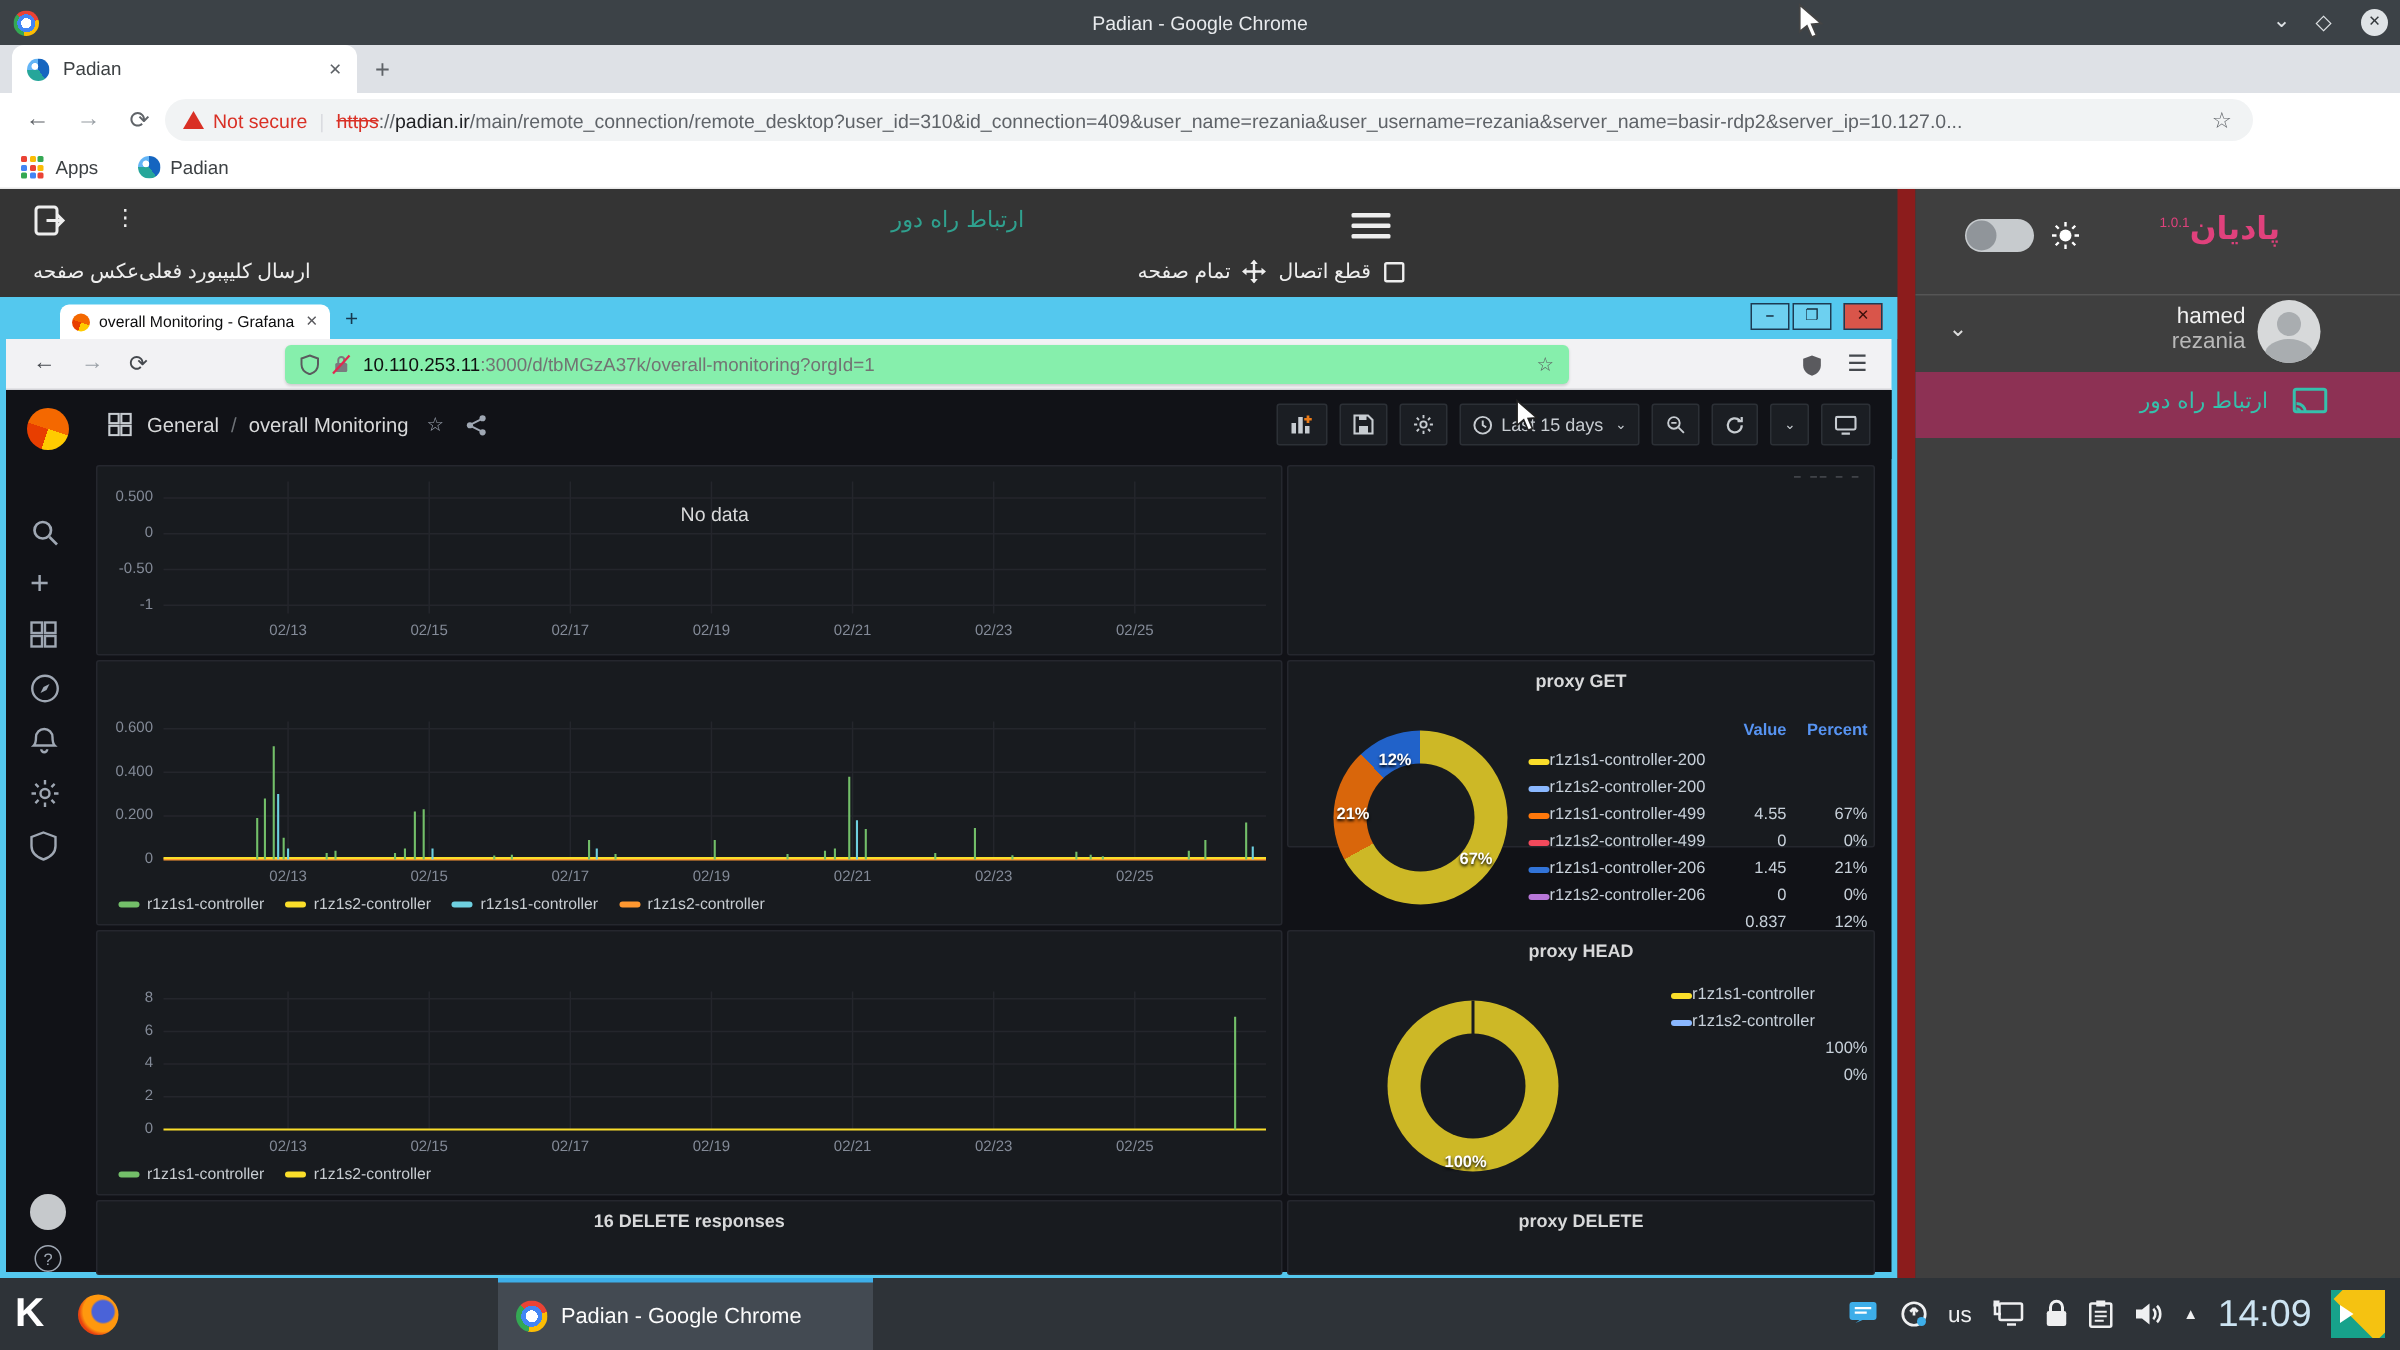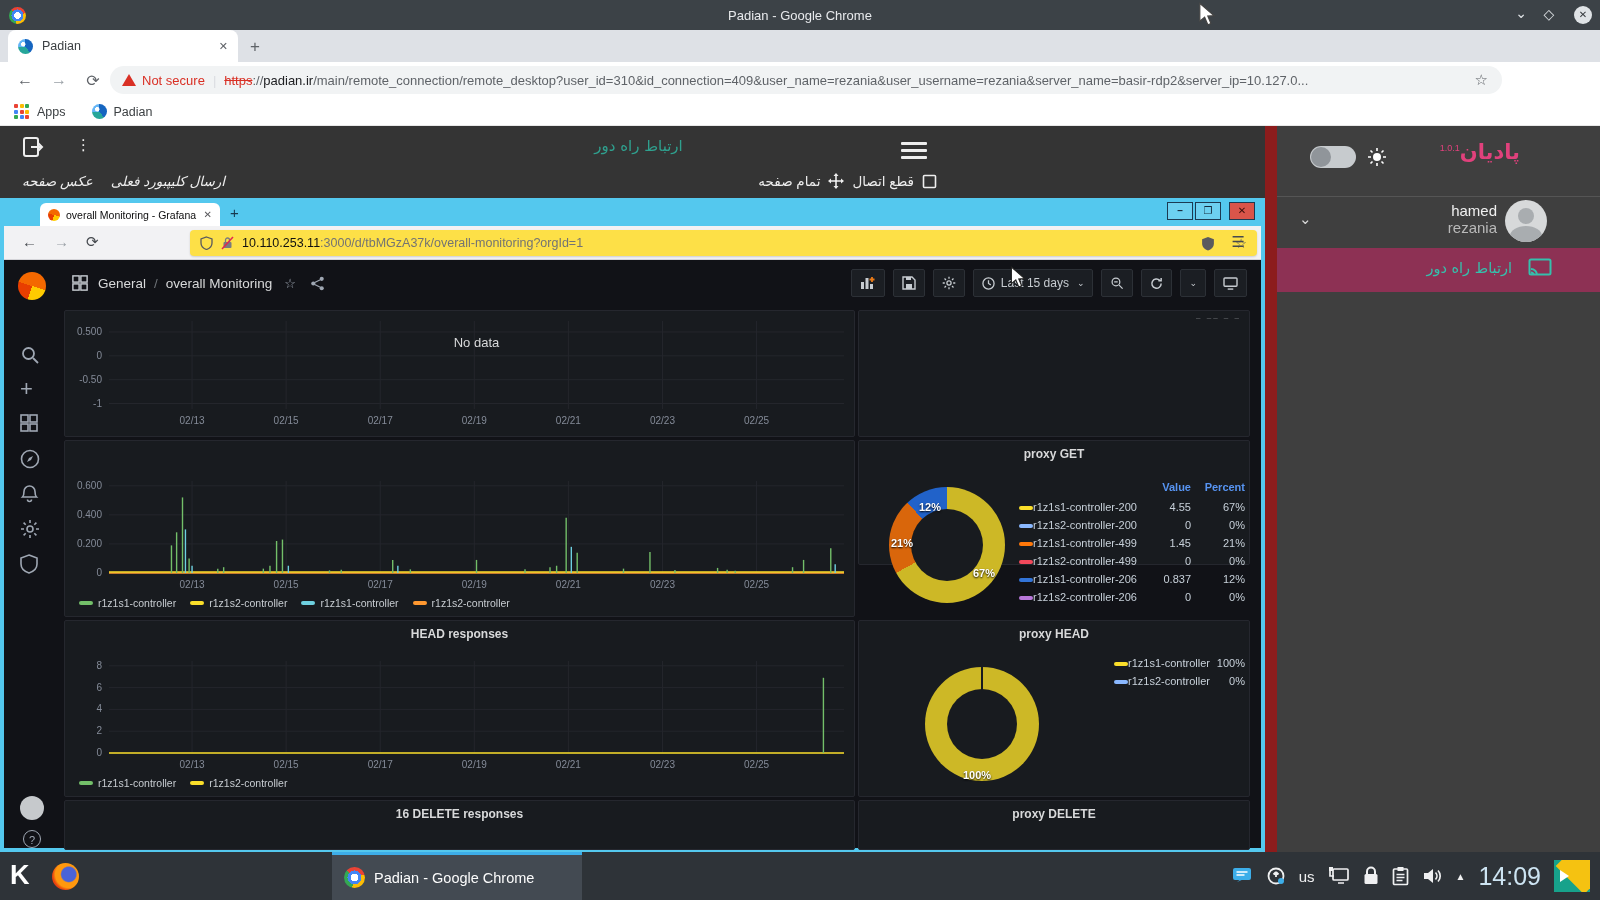--- a/index.html
+++ b/index.html
@@ -39,21 +39,21 @@
 
   
   #webapp{left:0;top:126px;width:1600px;height:726px;background:#343434;}
   .pd-row1{position:absolute;left:0;top:0;width:1277px;height:44px;}
   .exit-ic{position:absolute;left:22px;top:10px;}
   .kebab{position:absolute;left:76px;top:10px;color:#eee;font-size:15px;}
   .pd-title{position:absolute;left:0;top:11px;width:1277px;text-align:center;color:#2fa08e;font-size:15px;}
   .hamb{position:absolute;right:350px;top:12px;width:26px;}
   .hamb i{display:block;height:3px;background:#eee;margin:4px 0;border-radius:1px;}
   .pd-row2{position:absolute;left:0;top:44px;width:1277px;height:30px;color:#eee;font-size:13.5px;}
-  .pd-left-actions{position:absolute;left:22px;top:3px;display:flex;gap:18px;font-style:italic;}
+  .pd-left-actions{position:absolute;left:22px;top:3px;display:flex;}
   .pd-right-actions{position:absolute;right:340px;top:3px;display:flex;gap:8px;align-items:center;}
 
   
   #redstrip{left:1265px;top:0px;width:12px;height:726px;background:#8c1c1c;}
   #pd-sidebar{left:1277px;top:0;width:323px;height:726px;background:#3f3f3f;}
   .pd-toggle{position:absolute;left:33px;top:20px;width:46px;height:22px;border-radius:11px;background:#c7cbce;}
   .pd-toggle i{position:absolute;left:1px;top:1px;width:20px;height:20px;border-radius:50%;background:#90959a;}
   .sun{position:absolute;left:90px;top:21px;}
   .pd-brand{position:absolute;right:80px;top:14px;color:#e0417c;font-size:21px;font-weight:bold;}
   .pd-brand sup{font-size:9px;font-weight:normal;margin-left:3px;}
@@ -71,21 +71,21 @@
   
   #rdp{left:0;top:72px;width:1265px;height:654px;background:#54c8ee;}
   #fx-titlebar{position:absolute;left:0;top:0;width:1265px;height:28px;background:#54c8ee;}
   #fx-tab{position:absolute;left:40px;top:5px;width:180px;height:23px;background:#fff;border-radius:6px 6px 0 0;display:flex;align-items:center;padding:0 8px;font-size:10.5px;color:#0c0c0d;}
   .graf-fav{width:12px;height:12px;border-radius:50%;background:conic-gradient(#f46800 0 30%,#ffcb00 0 55%,#e83e00 0 80%,#f46800 0 100%);margin-right:6px;}
   #fx-tab .x{margin-left:auto;color:#5a5a5e;font-size:10px;}
   #fx-newtab{position:absolute;left:230px;top:6px;color:#17394f;font-size:15px;}
   .fx-ctrl{position:absolute;top:4px;width:26px;height:18px;border:1px solid #1c3a52;background:rgba(255,255,255,.15);color:#15293a;font-size:10px;text-align:center;line-height:16px;font-weight:bold;}
   #fx-toolbar{position:absolute;left:4px;top:28px;width:1257px;height:34px;background:#f2f2f4;border-bottom:1px solid #d4d4d8;}
   .fxnav{position:absolute;top:7px;color:#45494e;font-size:15px;}
-  #fx-url{position:absolute;left:186px;top:4px;width:1067px;height:26px;background:#fde047;border-radius:4px;box-shadow:0 1px 2px rgba(0,0,0,.15);display:flex;align-items:center;padding:0 10px;font-size:12.5px;white-space:nowrap;}
+  #fx-url{position:absolute;left:186px;top:4px;width:856px;height:26px;background:#86efac;border-radius:4px;box-shadow:0 1px 2px rgba(0,0,0,.15);display:flex;align-items:center;padding:0 10px;font-size:12.5px;white-space:nowrap;}
   #fx-url .host{color:#111;}
   #fx-url .rest{color:#737373;}
   #fx-url .star{margin-left:auto;color:#5a5a5e;font-size:13px;}
 
   
   #grafana{position:absolute;left:4px;top:62px;width:1257px;height:588px;background:#111217;}
   #gf-sidebar{position:absolute;left:0;top:0;width:56px;height:588px;background:#111217;}
   .gf-side-ic{position:absolute;left:16px;color:#9fa7b3;}
   #gf-topnav{position:absolute;left:56px;top:0;width:1201px;height:46px;background:#111217;display:flex;align-items:center;}
   .crumb{color:#d8d9da;font-size:13.5px;}
@@ -103,21 +103,21 @@
   .gf-legend .it{display:flex;align-items:center;gap:5px;}
   .sw{width:14px;height:4px;border-radius:2px;display:inline-block;}
   .pie{position:absolute;border-radius:50%;}
   .pie:after{content:"";position:absolute;left:19%;top:19%;width:62%;height:62%;border-radius:50%;background:#181b1f;}
   .pie-label{position:absolute;color:#fff;font-size:11px;font-weight:bold;text-shadow:0 1px 2px #000;z-index:2;}
   .pie-notch{position:absolute;left:50%;top:0;width:2px;height:21%;background:#181b1f;margin-left:-1px;z-index:1;}
   .pietable{position:absolute;font-size:11px;color:#c7d0d9;}
   .pietable .hdr span{position:absolute;color:#5794f2;font-weight:bold;}
   .ptrow{position:absolute;height:18px;width:100%;}
   .ptrow .lb{position:absolute;left:14px;}
-  .ptrow .vv{position:absolute;width:60px;text-align:right;}
+  .ptrow .vv{position:absolute;width:60px;text-align:right;margin-top:36px;}
   .cutdash{position:absolute;color:#6e7277;font-size:8px;letter-spacing:2px;}
 
   
   #taskbar{left:0;top:852px;width:1600px;height:48px;background:#2e3338;}
   .kicon{position:absolute;left:10px;top:8px;color:#fff;font-size:27px;font-weight:bold;}
   .ffball{position:absolute;left:52px;top:11px;width:27px;height:27px;border-radius:50%;background:radial-gradient(circle at 62% 42%,#4a63d8 0 31%,#ff980e 37% 58%,#e8420f 70%);}
   .task{position:absolute;top:0;height:48px;background:#3a4046;display:flex;align-items:center;padding:0 12px;color:#fcfcfc;font-size:14.5px;gap:9px;}
   .task.active{background:#434a52;border-top:3px solid #3daee9;padding-top:0;}
   .folder{width:22px;height:16px;background:#2a8fd0;border-radius:2px;position:relative;}
   .folder:before{content:"";position:absolute;left:0;top:-3px;width:9px;height:3px;background:#2a8fd0;border-radius:2px 2px 0 0;}
@@ -496,21 +496,20 @@
           <div class="ptrow" style="top: 110px;">
             <i class="sw" style="background: rgb(184, 119, 217); position: absolute; left: 0px; top: 5px;"></i>
             <span class="lb">r1z1s2-controller-206</span>
             <span class="vv" style="left: 112px;">0</span>
             <span class="vv" style="left: 166px;">0%</span>
           </div>
         </div>
     </div>
 
     <div class="panel" style="left:64px;top:494px;width:791px;height:177px">
-      <div class="ptitle">HEAD responses</div>
       <div class="chart-area" style="left:0;top:26px;width:789px;height:124px"><svg width="789" height="124">
             <line x1="44" y1="18.796208530805682" x2="779" y2="18.796208530805682" stroke="#24262c" stroke-width="1"></line>
             <line x1="44" y1="40.59715639810426" x2="779" y2="40.59715639810426" stroke="#24262c" stroke-width="1"></line>
             <line x1="44" y1="62.39810426540284" x2="779" y2="62.39810426540284" stroke="#24262c" stroke-width="1"></line>
             <line x1="44" y1="84.19905213270142" x2="779" y2="84.19905213270142" stroke="#24262c" stroke-width="1"></line>
             <line x1="44" y1="106" x2="779" y2="106" stroke="#24262c" stroke-width="1"></line>
             <line x1="127.055" y1="14" x2="127.055" y2="106" stroke="#24262c" stroke-width="1"></line>
             <line x1="221.135" y1="14" x2="221.135" y2="106" stroke="#24262c" stroke-width="1"></line>
             <line x1="315.215" y1="14" x2="315.215" y2="106" stroke="#24262c" stroke-width="1"></line>
             <line x1="409.295" y1="14" x2="409.295" y2="106" stroke="#24262c" stroke-width="1"></line>

